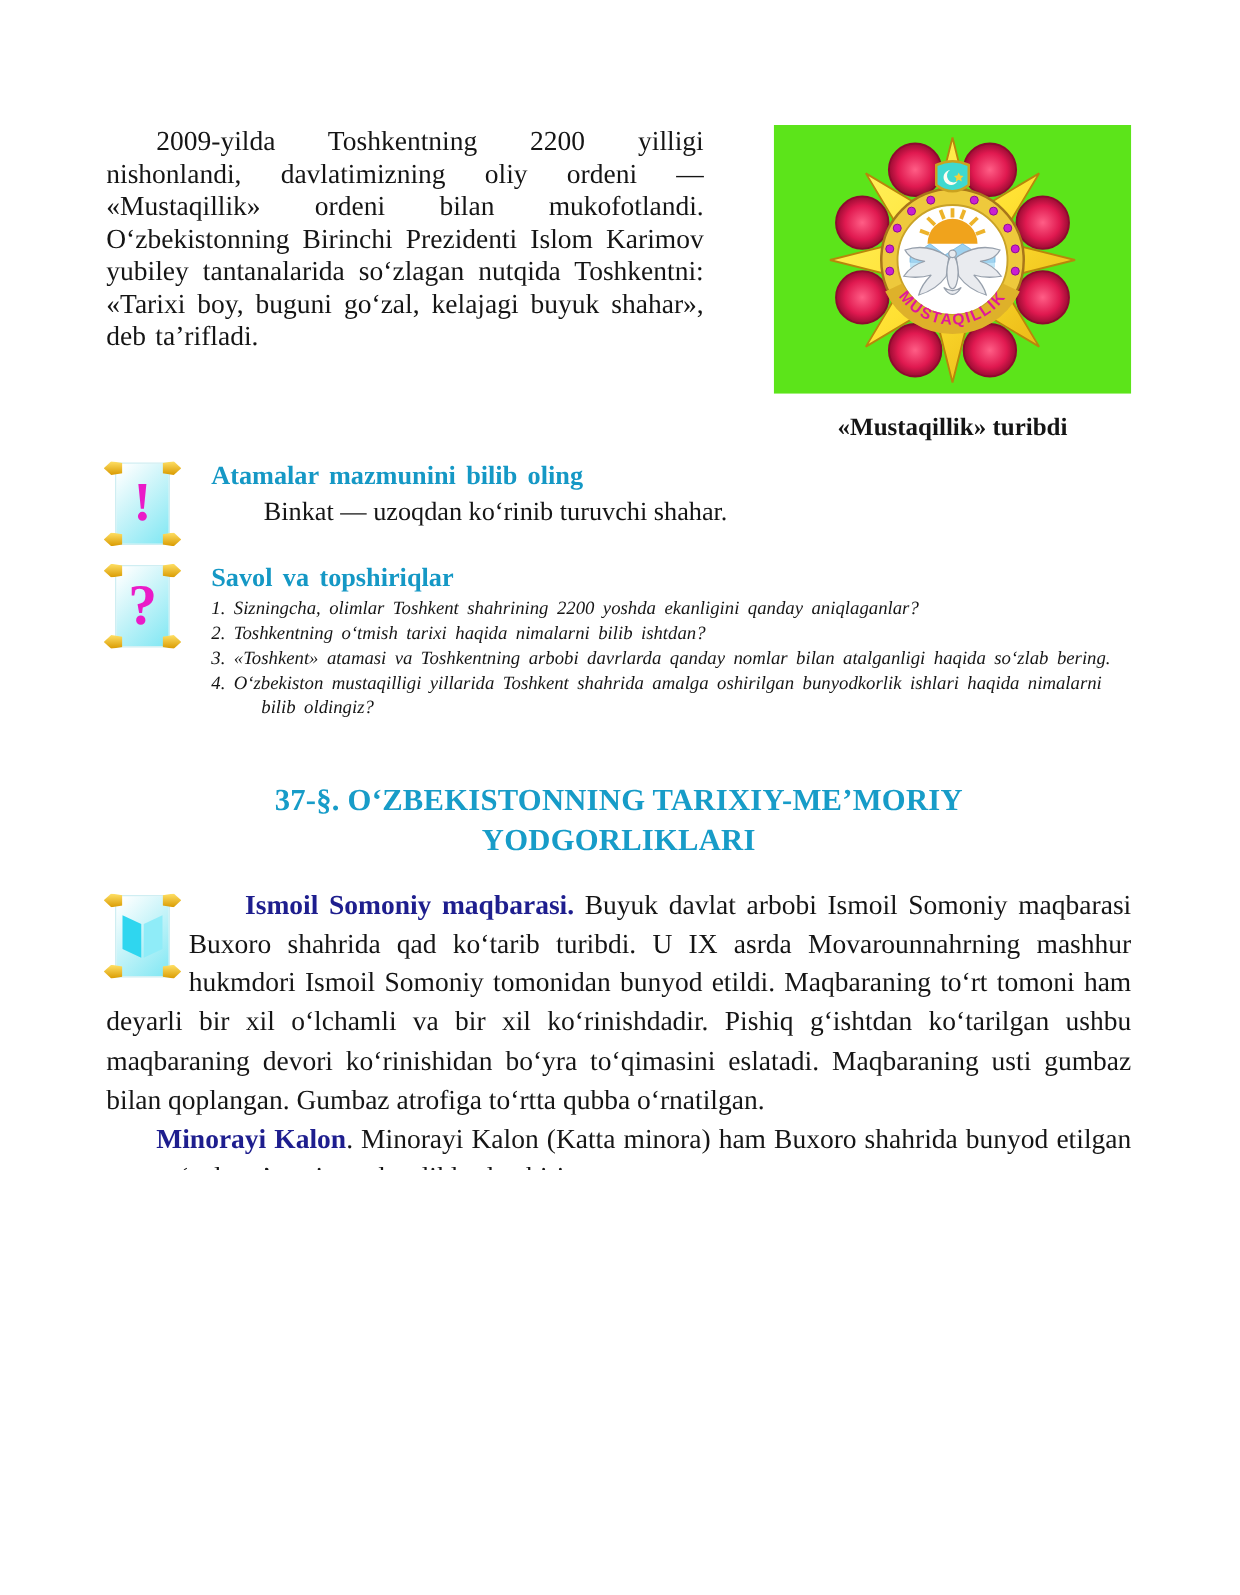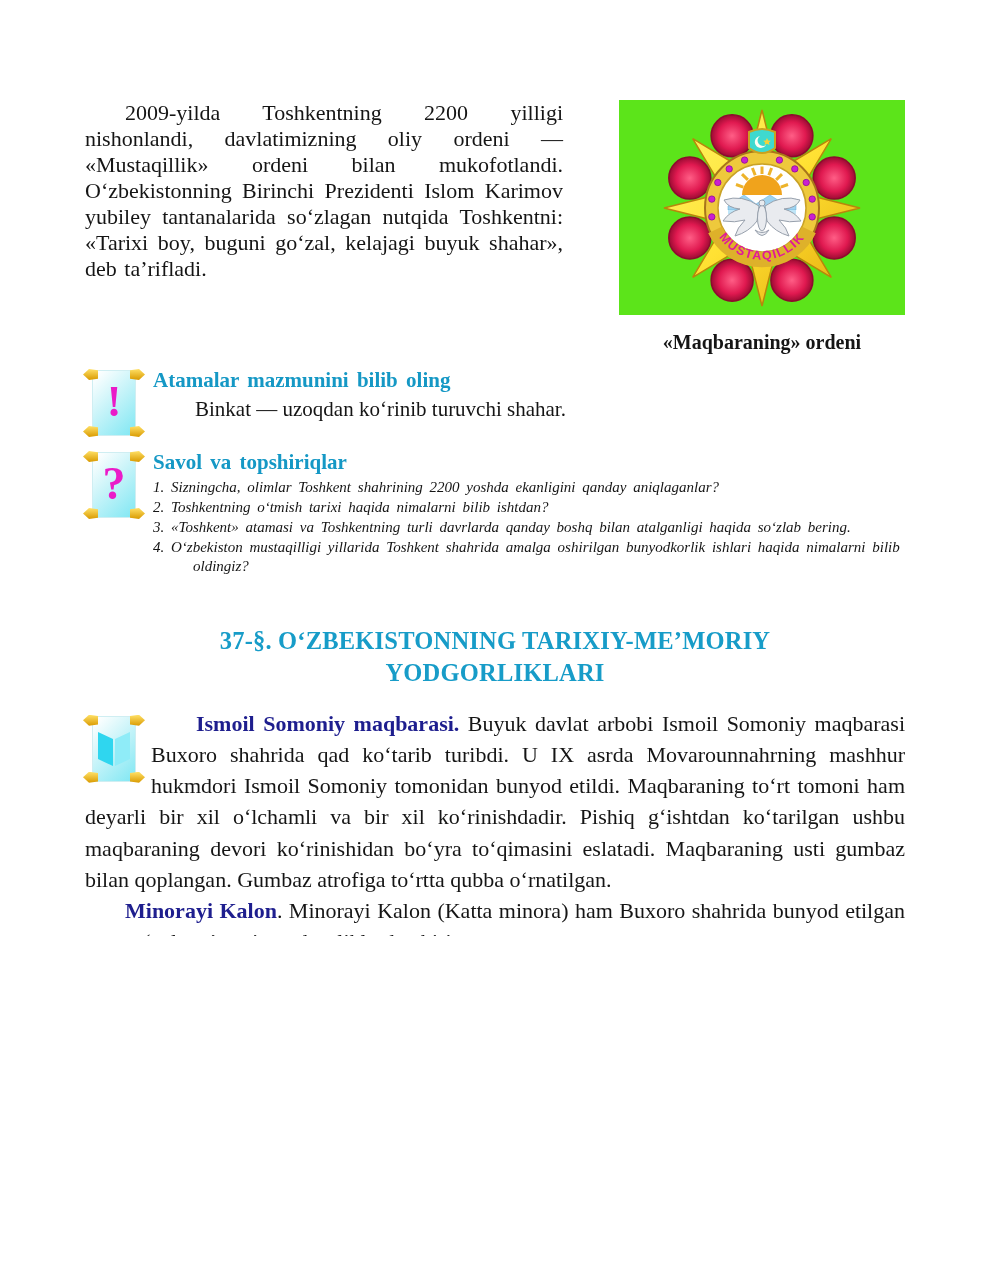--- a/index.html
+++ b/index.html
@@ -50,21 +50,21 @@
     text-align: center; font-weight: bold; font-size: 44px; color: #ea1bc8;
     font-family: "Liberation Serif", serif; line-height: 1;
   }
   .scroll-symbol.q { font-size: 46px; }
   .book-glyph { position:absolute; left:50%; top:50%; transform:translate(-50%,-52%); }
 
   
   .feature-box { display: flex; align-items: flex-start; }
   .box-terms { margin-top: 12px; }
   .box-questions { margin-top: 8px; }
-  .box-content { margin-left: 10px; flex: 1; }
+  .box-content { margin-left: 26px; flex: 1; }
   .box-heading {
     color: #1598c5; font-weight: bold; font-size: 21px; line-height: 1.15;
     margin: 2px 0 0 0; word-spacing: 3px;
   }
   .term-line { font-size: 21px; margin: 5px 0 0 0; padding-left: 42px; }
   .term-word { font-weight: normal; }
 
   .q-list { list-style: none; margin: 4px 0 0 0; padding: 0; font-style: italic; font-size: 15px; line-height: 1.32; }
   .q-list li { padding-left: 40px; text-indent: -40px; word-spacing: 3px; }
   .q-num { font-style: italic; }
@@ -187,21 +187,21 @@
             </g>
 
             <path d="M -47 22 A 52 52 0 0 0 47 22" fill="none" stroke="#f1c52f" stroke-width="15"></path>
             <path d="M -47 22 A 52 52 0 0 0 47 22" fill="none" stroke="#a8761a" stroke-width="15" stroke-opacity="0.25"></path>
             <path id="bannerPath" d="M -46 24 A 52 52 0 0 0 46 24" fill="none"></path>
             <text font-size="12.5" font-weight="bold" fill="#e0189a" letter-spacing="1.5" font-family="Liberation Sans, sans-serif">
               <textPath href="#bannerPath" startOffset="50%" text-anchor="middle">MUSTAQILLIK</textPath>
             </text>
           </g>
         </svg>
-        <div class="medal-caption">«Maqbaraning» ordeni</div>
+        <div class="medal-caption">«Mustaqillik» turibdi</div>
       </div>
     </div>
 
     <div class="feature-box box-terms">
       <div class="scroll-icon">
         <div class="scroll-body"></div>
         <div class="knob l t"></div>
           <div class="knob r t"></div>
         <div class="knob l b"></div>
           <div class="knob r b"></div>
@@ -220,21 +220,21 @@
           <div class="knob r t"></div>
         <div class="knob l b"></div>
           <div class="knob r b"></div>
         <div class="scroll-symbol q">?</div>
       </div>
       <div class="box-content">
         <p class="box-heading">Savol va topshiriqlar</p>
         <ol class="q-list">
           <li><span class="q-num">1.</span><span> Sizningcha, olimlar Toshkent shahrining 2200 yoshda ekanligini qanday aniqlaganlar?</span></li>
           <li><span class="q-num">2.</span><span> Toshkentning o‘tmish tarixi haqida nimalarni bilib ishtdan?</span></li>
-          <li><span class="q-num">3.</span><span> «Toshkent» atamasi va Toshkentning turli davrlarda qanday boshq bilan atalganligi haqida so‘zlab bering.</span></li>
+          <li><span class="q-num">3.</span><span> «Toshkent» atamasi va Toshkentning arbobi davrlarda qanday nomlar bilan atalganligi haqida so‘zlab bering.</span></li>
           <li><span class="q-num">4.</span><span> O‘zbekiston mustaqilligi yillarida Toshkent shahrida amalga oshirilgan bunyodkorlik ishlari haqida nimalarni bilib oldingiz?</span></li>
         </ol>
       </div>
     </div>
 
     <div class="section-heading">
       <div>37-§. O‘ZBEKISTONNING TARIXIY-ME’MORIY</div>
       <div>YODGORLIKLARI</div>
     </div>
 

